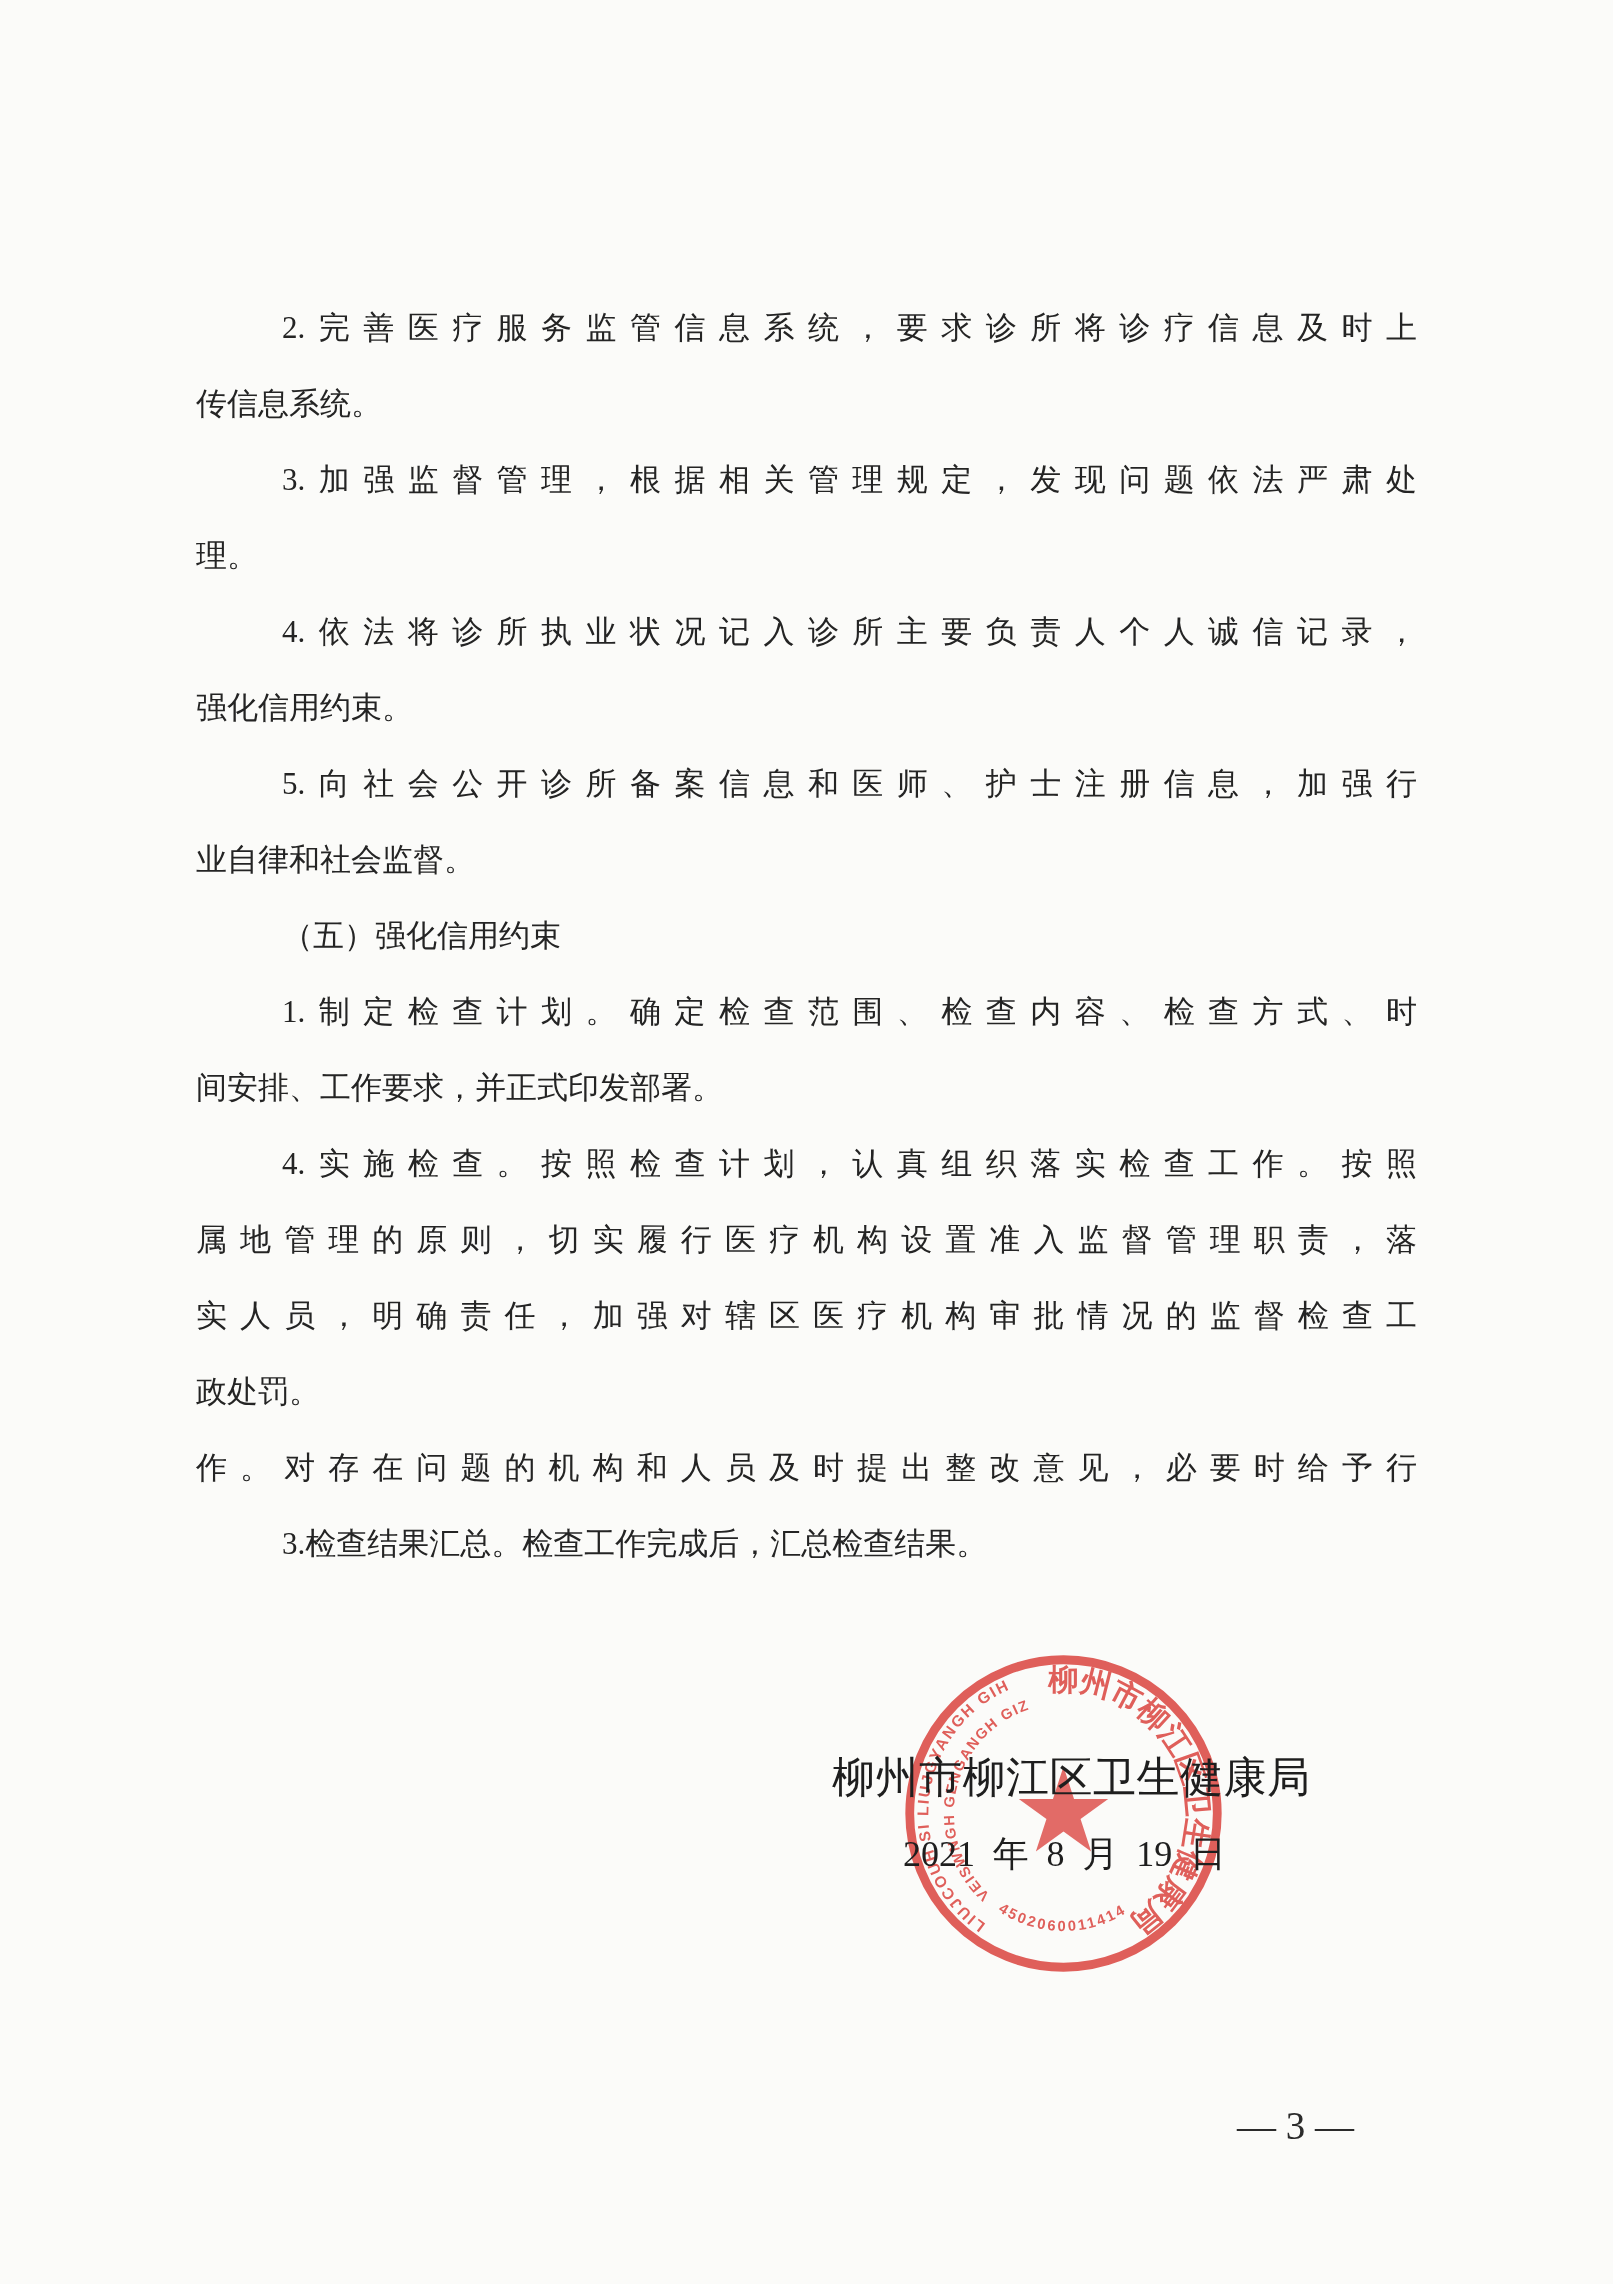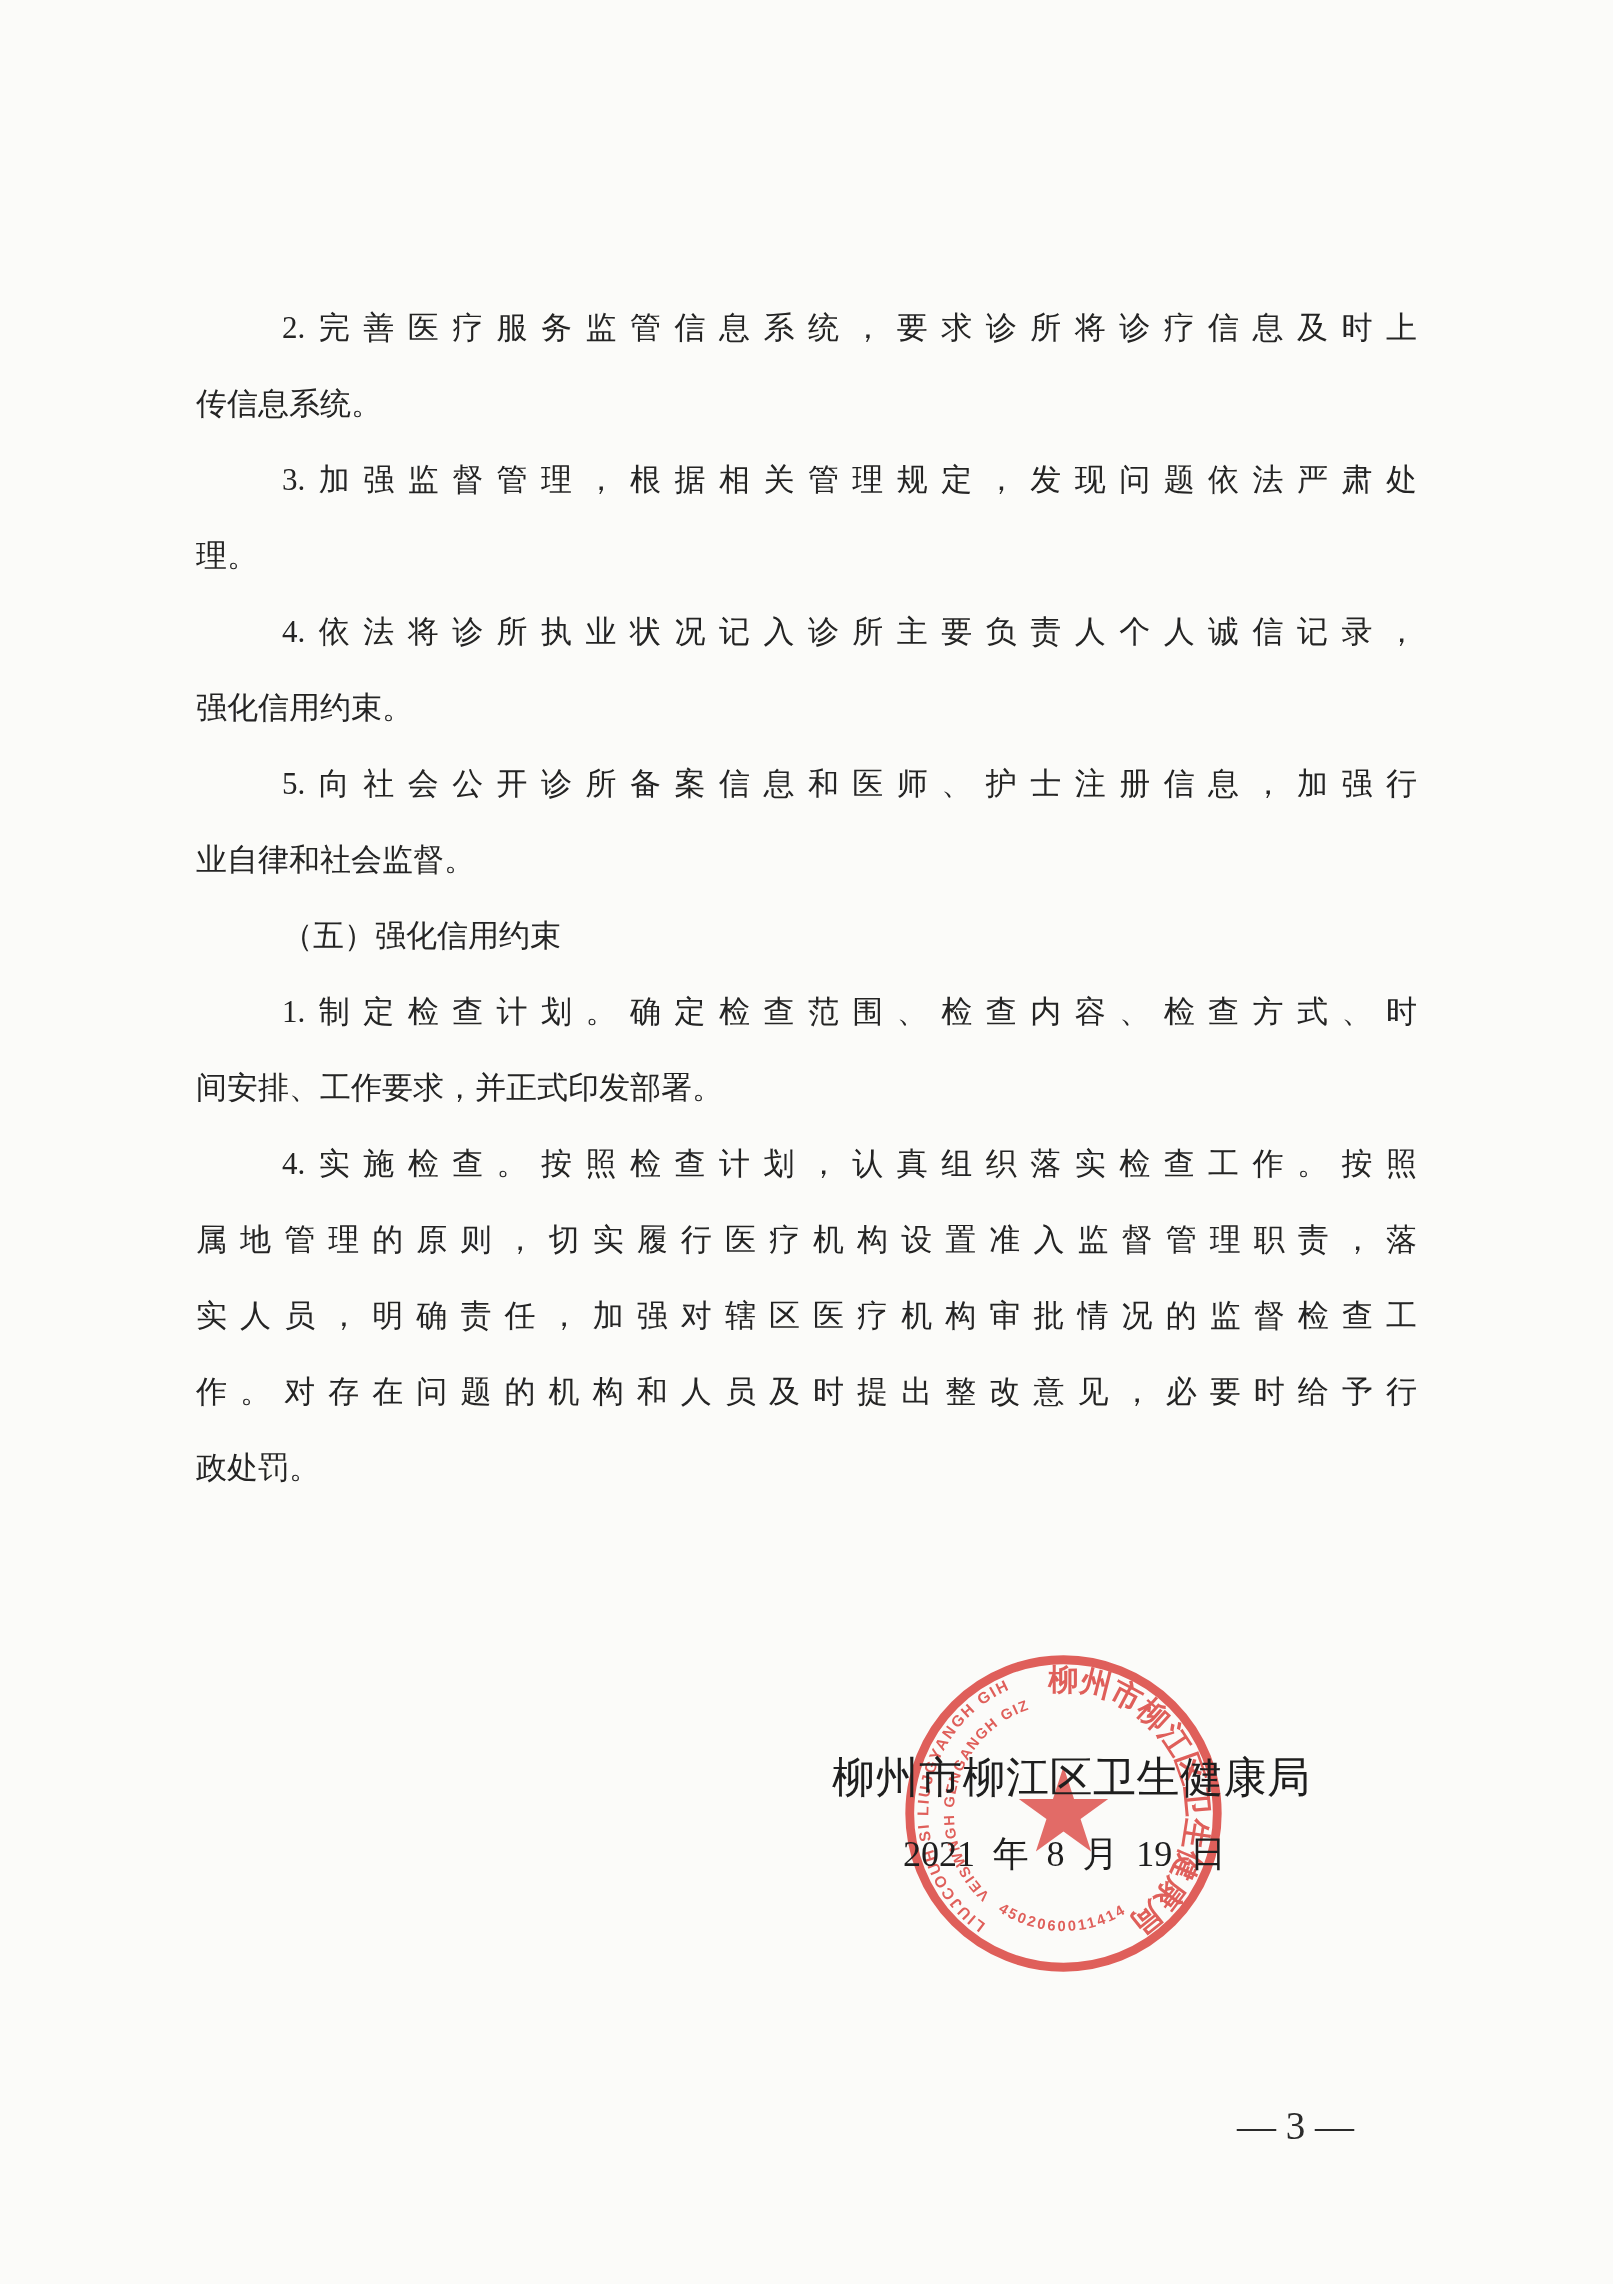--- a/index.html
+++ b/index.html
@@ -121,22 +121,23 @@
       <div class="line indent justify">4.依法将诊所执业状况记入诊所主要负责人个人诚信记录，</div>
       <div class="line">强化信用约束。</div>
       <div class="line indent justify">5.向社会公开诊所备案信息和医师、护士注册信息，加强行</div>
       <div class="line">业自律和社会监督。</div>
       <div class="line indent">（五）强化信用约束</div>
       <div class="line indent justify">1.制定检查计划。确定检查范围、检查内容、检查方式、时</div>
       <div class="line">间安排、工作要求，并正式印发部署。</div>
       <div class="line indent justify">4.实施检查。按照检查计划，认真组织落实检查工作。按照</div>
       <div class="line justify">属地管理的原则，切实履行医疗机构设置准入监督管理职责，落</div>
       <div class="line justify">实人员，明确责任，加强对辖区医疗机构审批情况的监督检查工</div>
+      <div class="line">政处罚。</div>
       <div class="line justify">作。对存在问题的机构和人员及时提出整改意见，必要时给予行</div>
-      <div class="line">政处罚。</div>
+      <div class="line indent">3.检查结果汇总。检查工作完成后，汇总检查结果。</div>
     </div>
 
   <div class="seal">
     <svg viewBox="-170 -170 340 340" width="333" height="333" xmlns="http://www.w3.org/2000/svg" xmlns:xlink="http://www.w3.org/1999/xlink">
       <defs>
         <path id="arc-latin-outer" class="seal-guide" d="M -79.2 113.0 A 138 138 0 0 1 -19.2 -136.7"></path>
         <path id="arc-latin-inner" class="seal-guide" d="M -74.9 83.2 A 112 112 0 0 1 -19.4 -110.3"></path>
         <path id="arc-chinese" class="seal-guide" d="M -15.4 -125.1 A 126 126 0 0 1 61.1 110.2"></path>
         <path id="arc-serial" class="seal-guide" d="M -67.1 99.5 A 120 120 0 0 0 67.1 99.5"></path>
       </defs>

